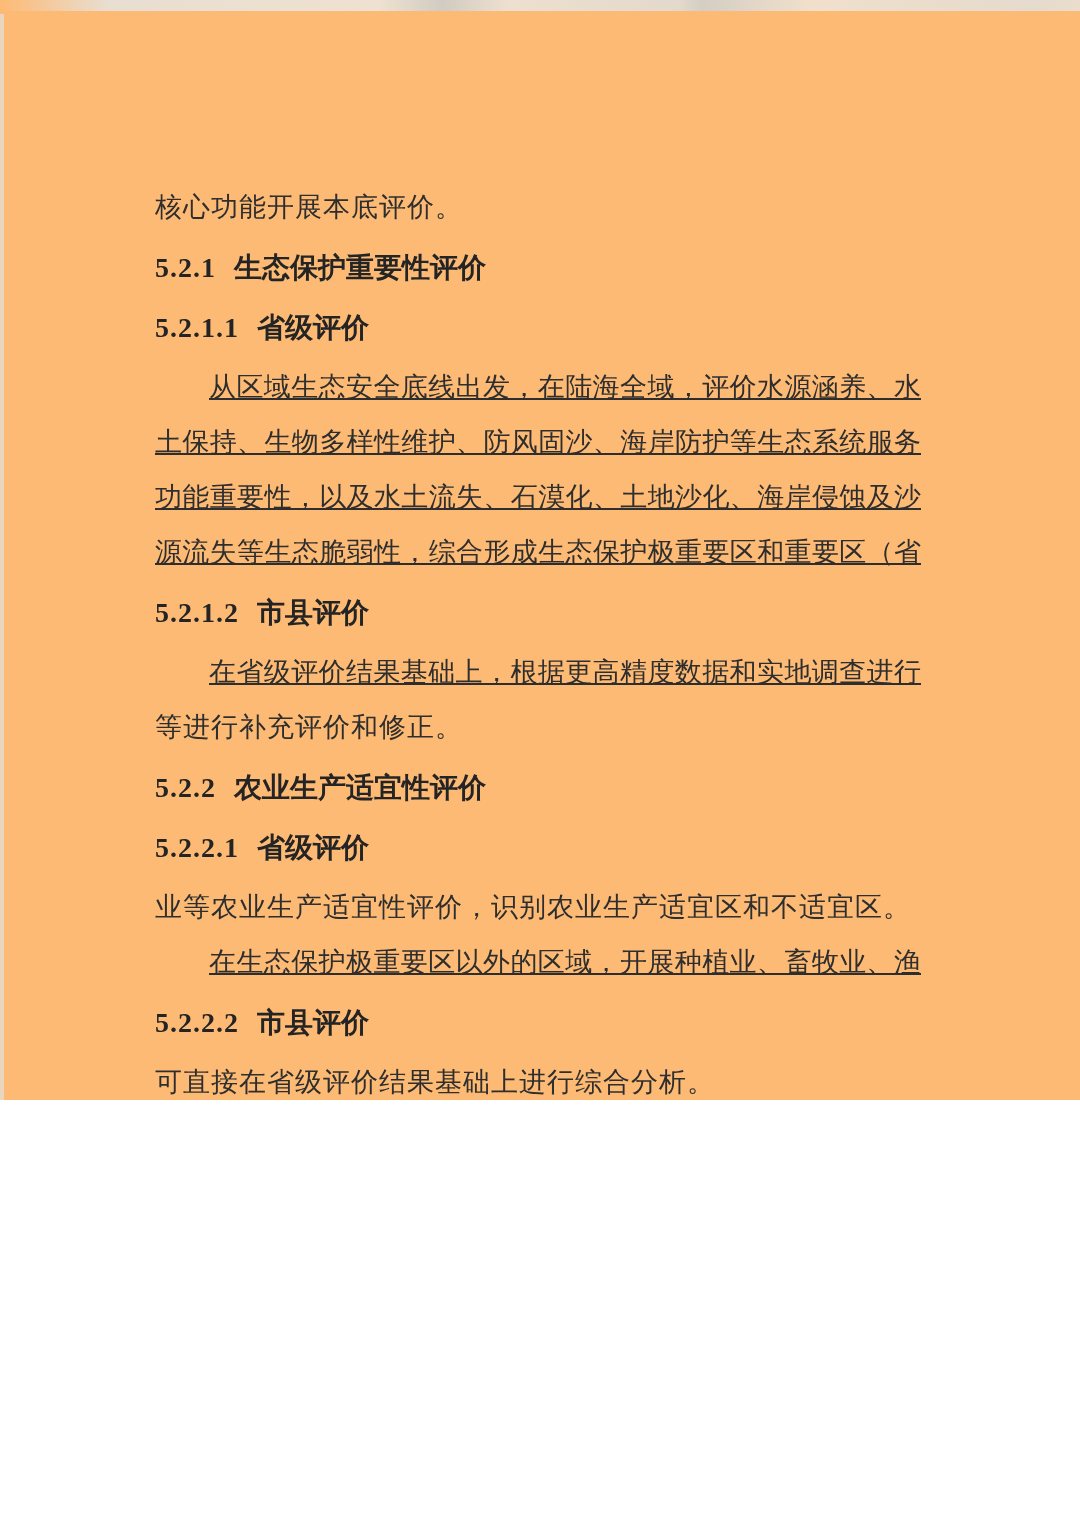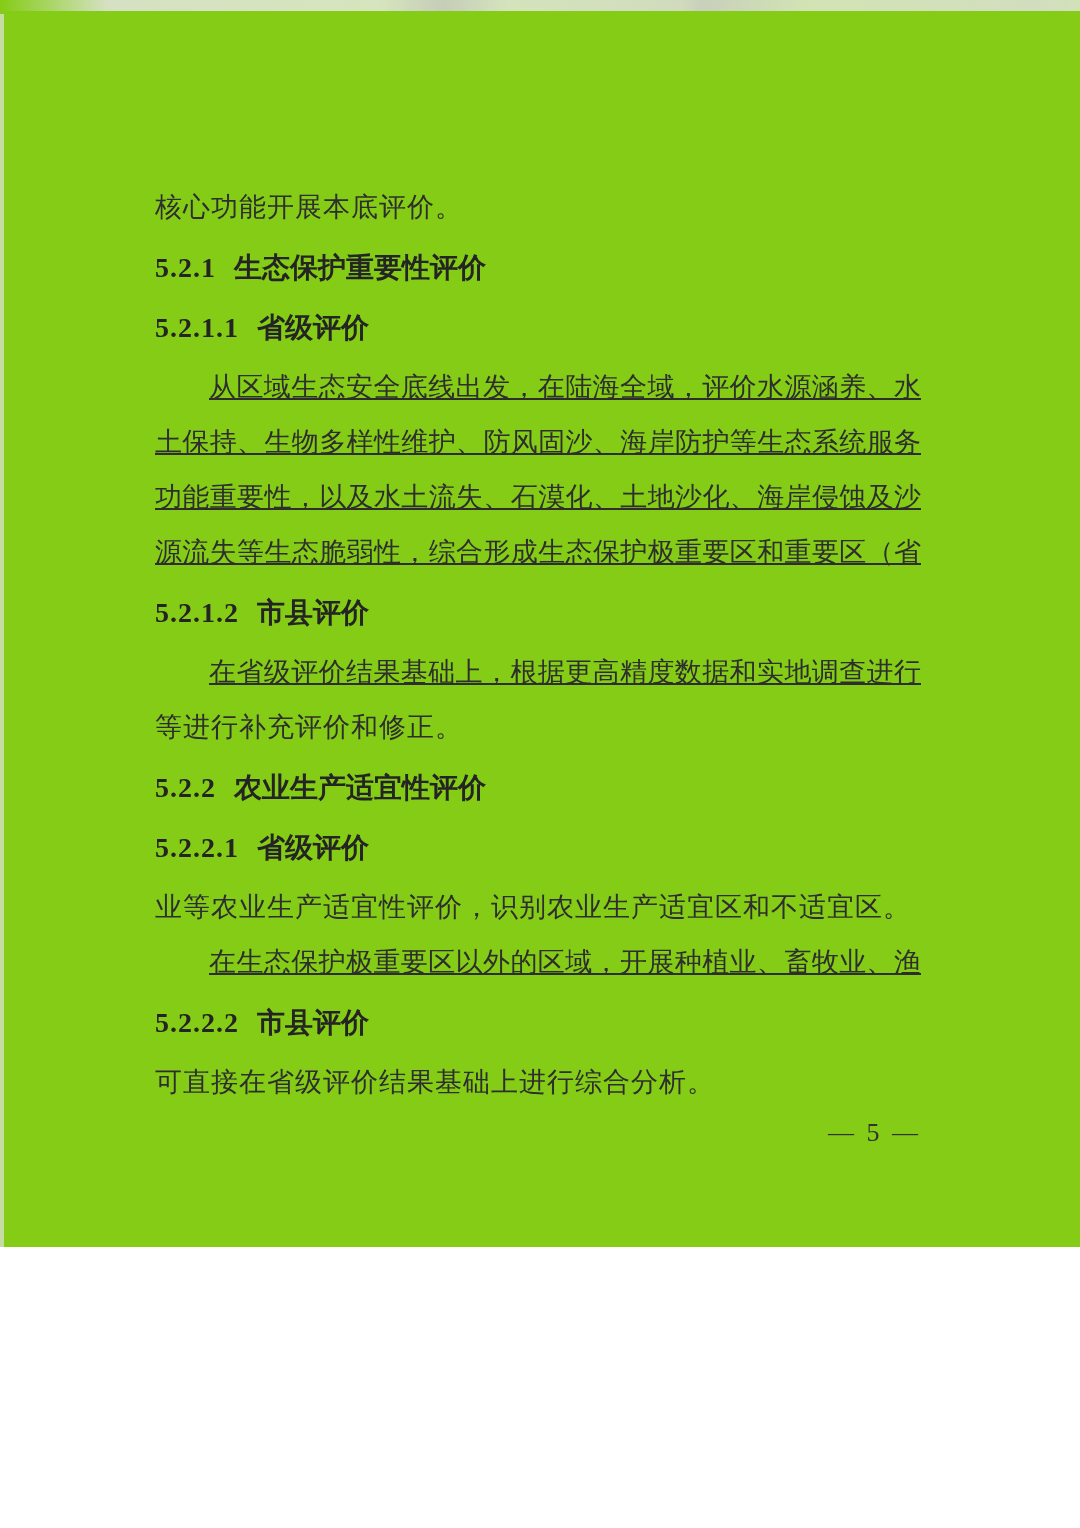--- a/index.html
+++ b/index.html
@@ -1,19 +1,19 @@
 <!DOCTYPE html>
 <html><head>
 <meta charset="utf-8">
 <style>
   html,body{margin:0;padding:0;background:#ffffff;}
   .page{
     position:relative;
-    width:1080px;height:1247px;
-    background:#84cc16;
+    width:1080px;height:1100px;
+    background:#fdba74;
     overflow:hidden;
     font-family:"Liberation Serif","DejaVu Serif",serif;
     color:#2e2e2e;
   }
   
   .edge-top{
     position:absolute;top:0;left:0;width:1080px;height:11px;
     background:linear-gradient(to right,
       rgba(214,214,211,0) 0%,
       rgba(228,228,225,0.85) 10%,

